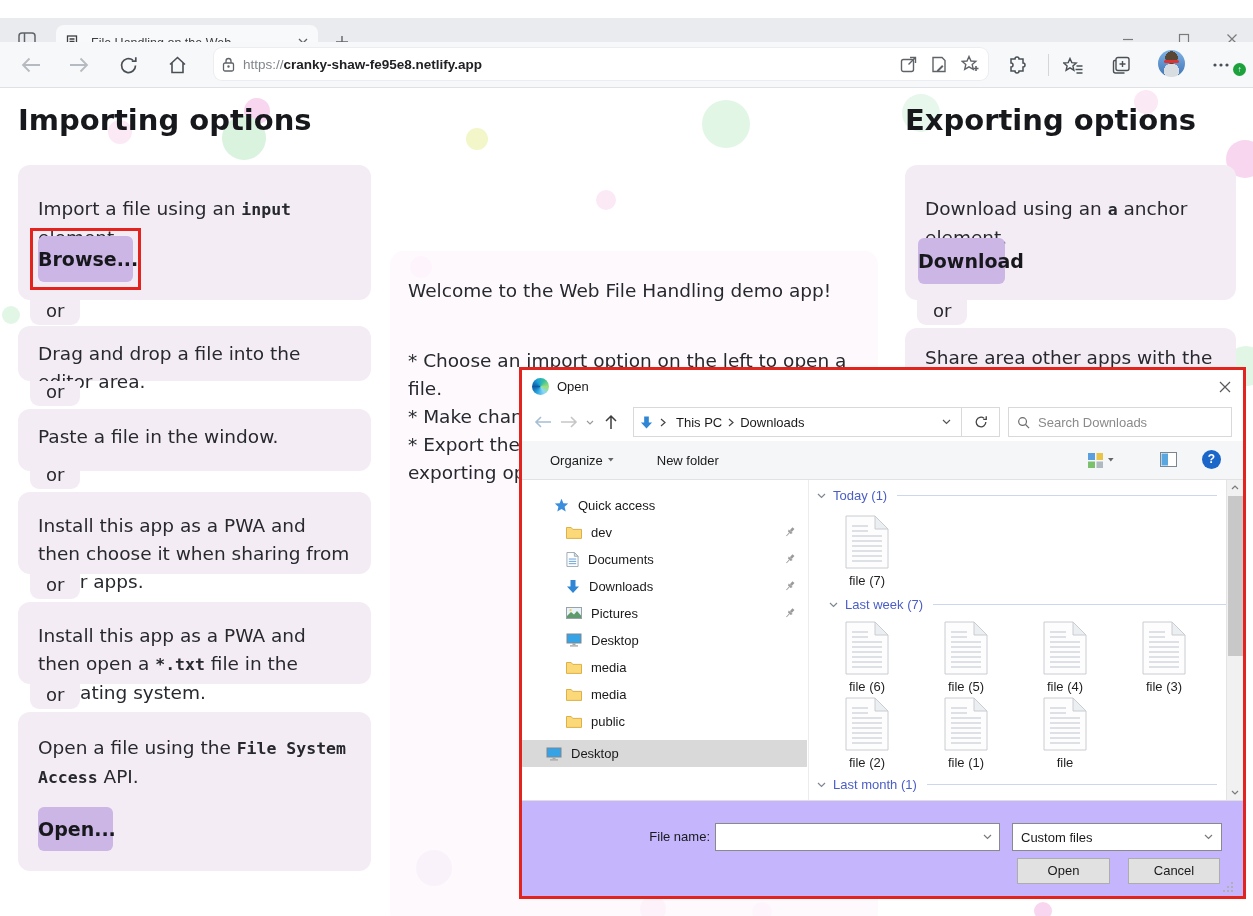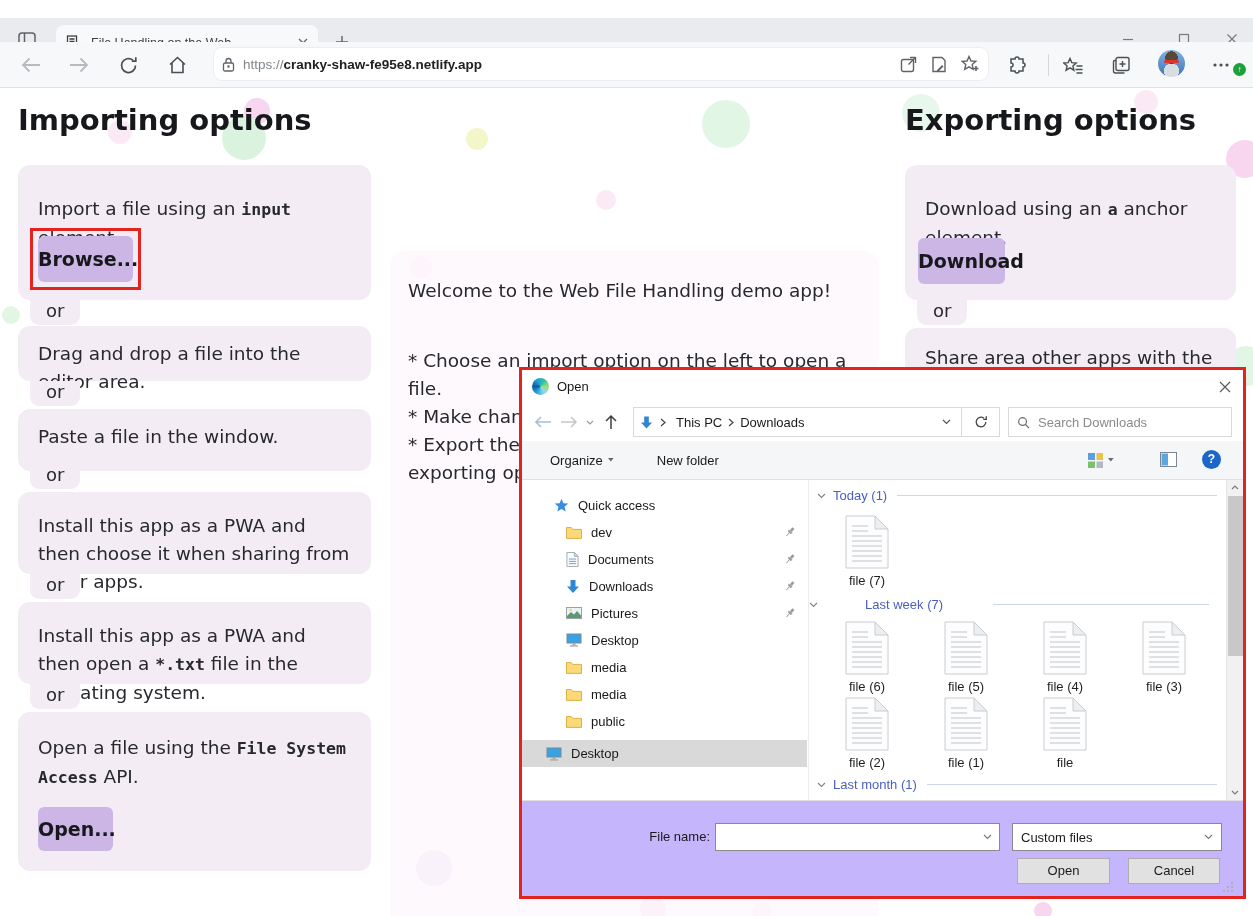--- a/index.html
+++ b/index.html
@@ -537,21 +537,21 @@
         <svg width="44" height="54" viewBox="0 0 44 54">
             <path d="M1 1 h29 l13 13 v39 H1z" fill="#fdfdfd" stroke="#c9ccd1"></path>
             <path d="M30 1 l13 13 h-13z" fill="#eceff2" stroke="#c9ccd1"></path>
             <g stroke="#dde0e4" stroke-width="2">
               <path d="M7 11h16M7 16h16M7 21h30M7 26h30M7 31h30M7 36h30M7 41h30M7 46h30"></path>
             </g>
           </svg>
         <div class="tlabel">file (7)</div>
       </div>
 
-      <div class="grp" style="left:0;top:117px;width:400px;gap:40px;">
+      <div class="grp" style="left:20px;top:117px;width:400px;">
         <svg width="9" height="6" viewBox="0 0 9 6" fill="none" stroke="#7d8791" stroke-width="1.2">
             <path d="M1 1 L4.5 4.5 L8 1"></path>
           </svg>
         <span class="glabel">Last week (7)</span>
         <span class="rule" style="flex:1;"></span>
       </div>
       <div class="tile" style="left:12px;top:141px;">
         <svg width="44" height="54" viewBox="0 0 44 54">
             <path d="M1 1 h29 l13 13 v39 H1z" fill="#fdfdfd" stroke="#c9ccd1"></path>
             <path d="M30 1 l13 13 h-13z" fill="#eceff2" stroke="#c9ccd1"></path>

